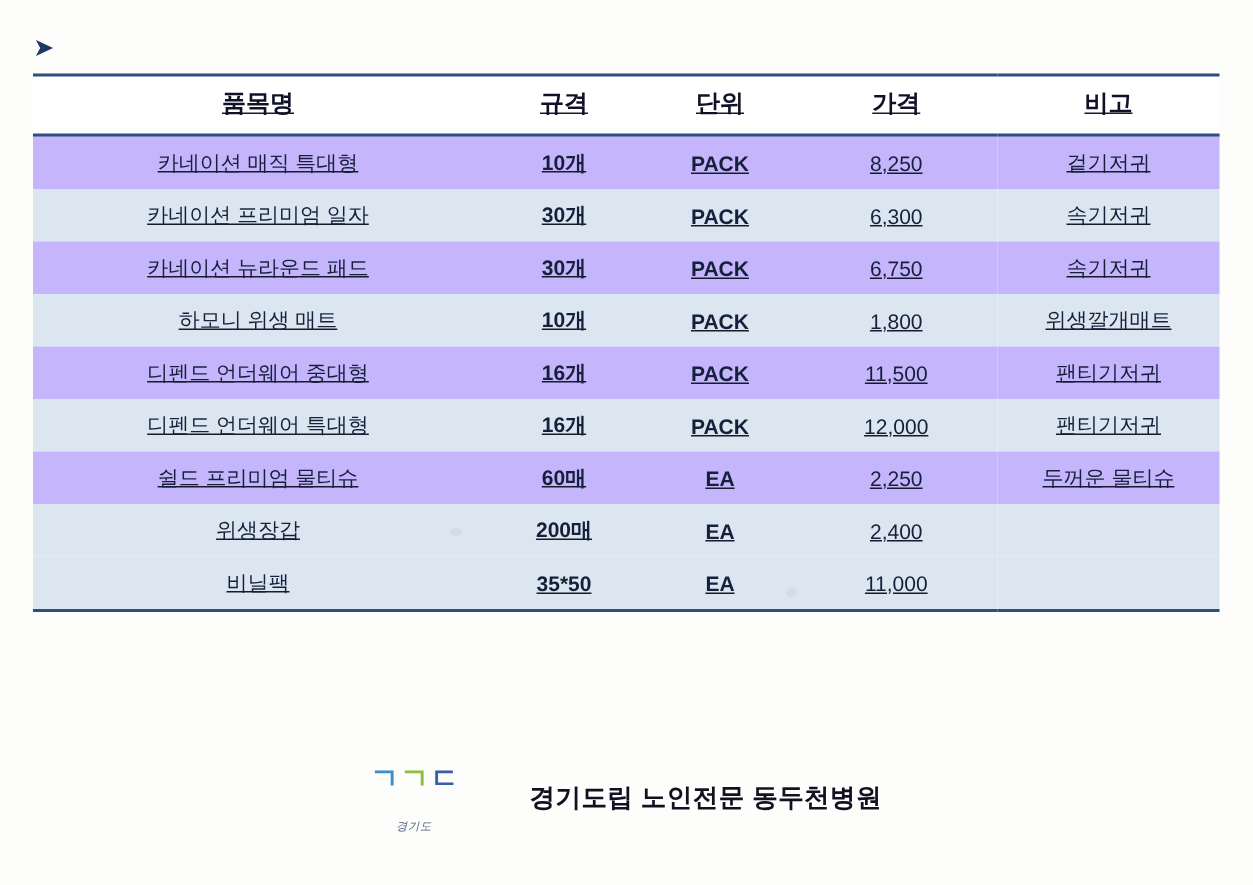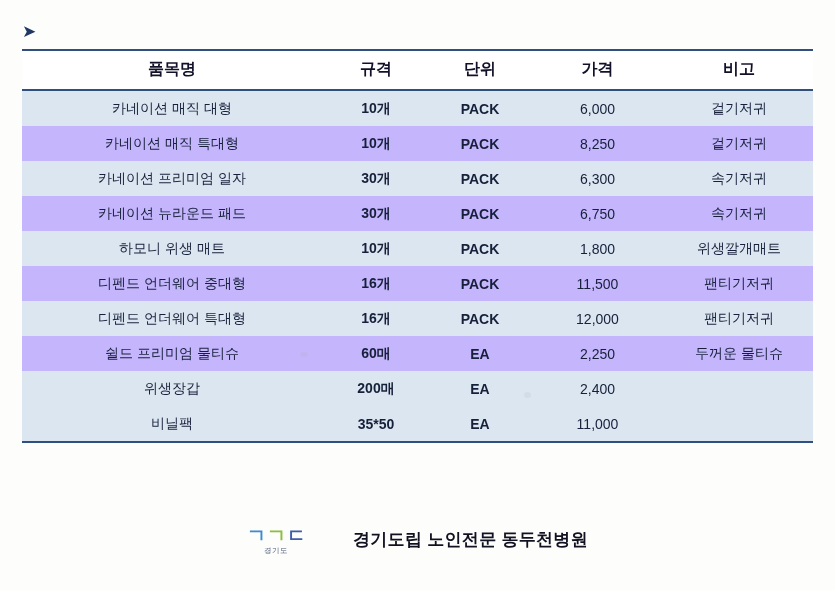--- a/index.html
+++ b/index.html
@@ -41,20 +41,21 @@
     color: #111122;
   }
   
   .table-wrap {
     padding: 0 22px;
   }
   table.price-table {
     border-collapse: collapse;
     width: 791px;
     table-layout: fixed;
+    text-decoration: underline;
   }
   table.price-table col.c0 { width: 300px; }
   table.price-table col.c1 { width: 108px; }
   table.price-table col.c2 { width: 100px; }
   table.price-table col.c3 { width: 135px; }
   table.price-table col.c4 { width: 148px; }
 
   table.price-table thead th {
     font-size: 16px;
     font-weight: bold;
@@ -123,22 +124,23 @@
     font-weight: bold;
     font-size: 19px;
     letter-spacing: -1px;
   }
   .lm-1 { color: #3f8ccb; }
   .lm-2 { color: #8bbf3f; }
   .lm-3 { color: #3b5ea8; }
   .logo-caption {
     font-size: 7.5px;
     color: #4a5b7a;
-    margin-top: 2px;
+    margin-top: 18px;
     letter-spacing: 0.5px;
+    font-style: italic;
   }
   .footer-text {
     font-size: 17px;
     font-weight: bold;
     color: #111122;
     letter-spacing: 0.3px;
     margin-left: 36px;
   }
   
   .scan-smudge {
@@ -169,27 +171,20 @@
       <thead>
         <tr>
           <th>품목명</th>
           <th>규격</th>
           <th>단위</th>
           <th>가격</th>
           <th>비고</th>
         </tr>
       </thead>
       <tbody>
-        <tr class="shaded">
-          <td class="item-name">카네이션 매직 대형</td>
-          <td class="spec">10개</td>
-          <td class="unit">PACK</td>
-          <td class="price">6,000</td>
-          <td class="note">겉기저귀</td>
-        </tr>
         <tr class="plain">
           <td class="item-name">카네이션 매직 특대형</td>
           <td class="spec">10개</td>
           <td class="unit">PACK</td>
           <td class="price">8,250</td>
           <td class="note">겉기저귀</td>
         </tr>
         <tr class="shaded">
           <td class="item-name">카네이션 프리미엄 일자</td>
           <td class="spec">30개</td>

